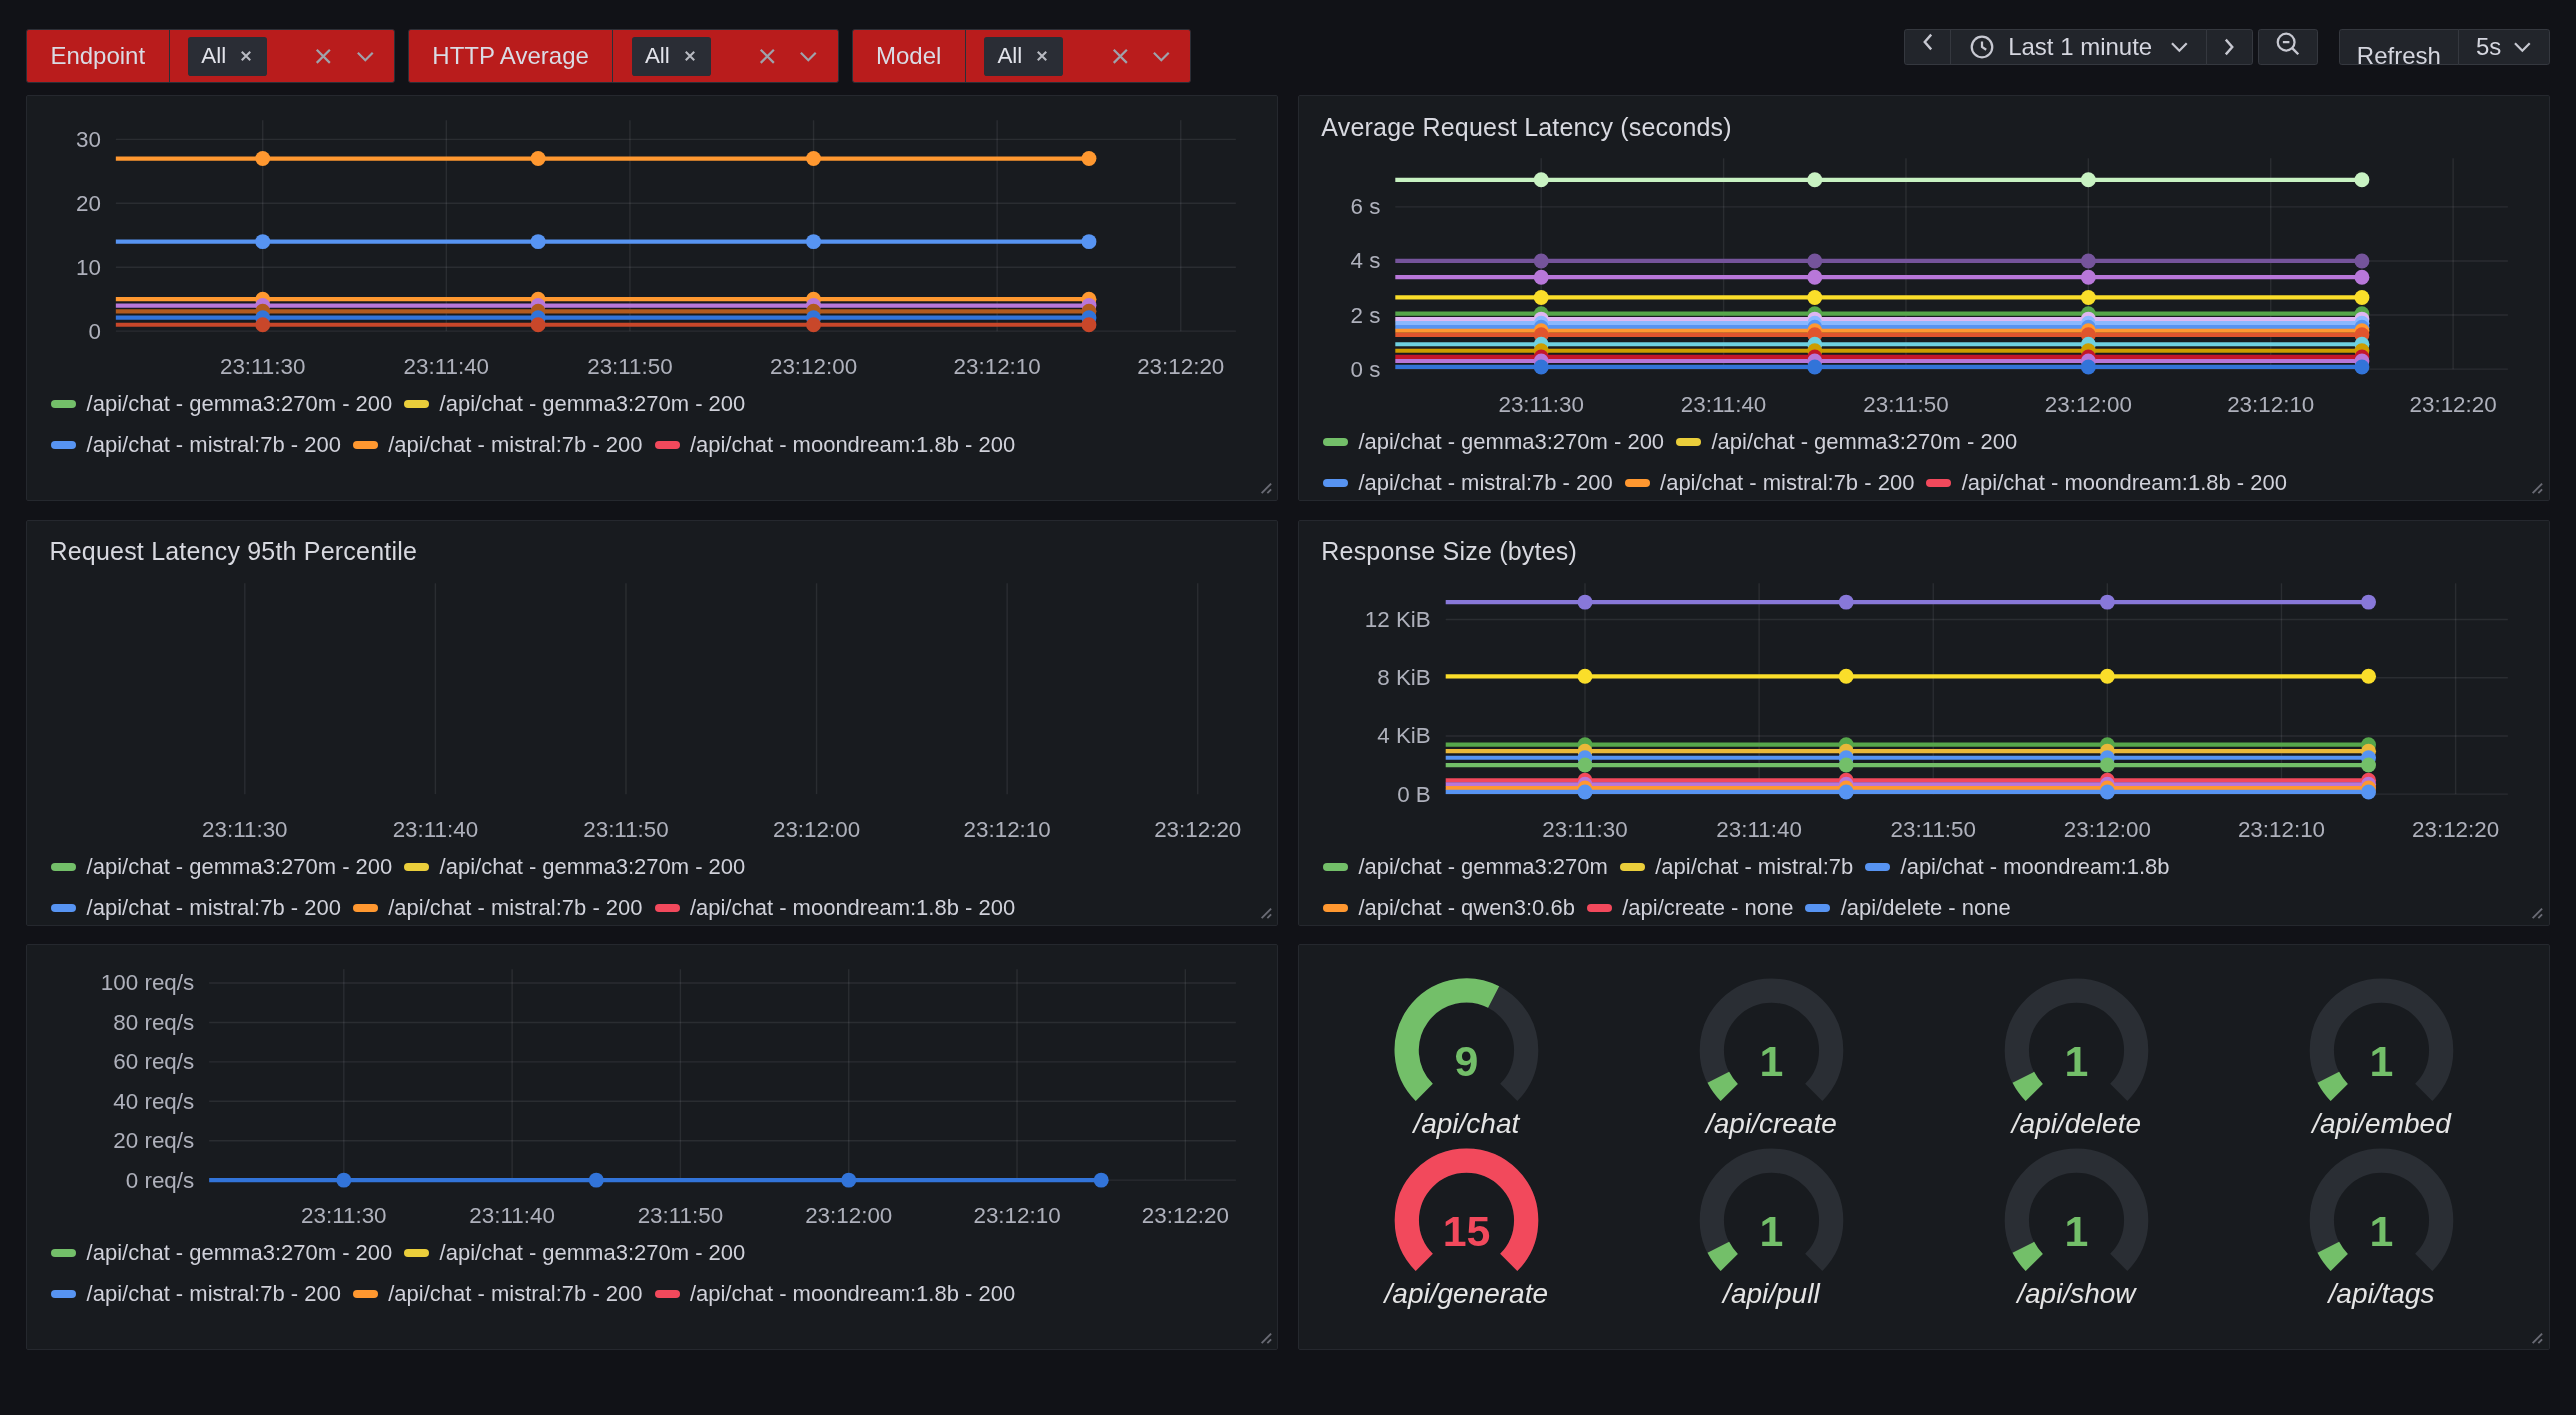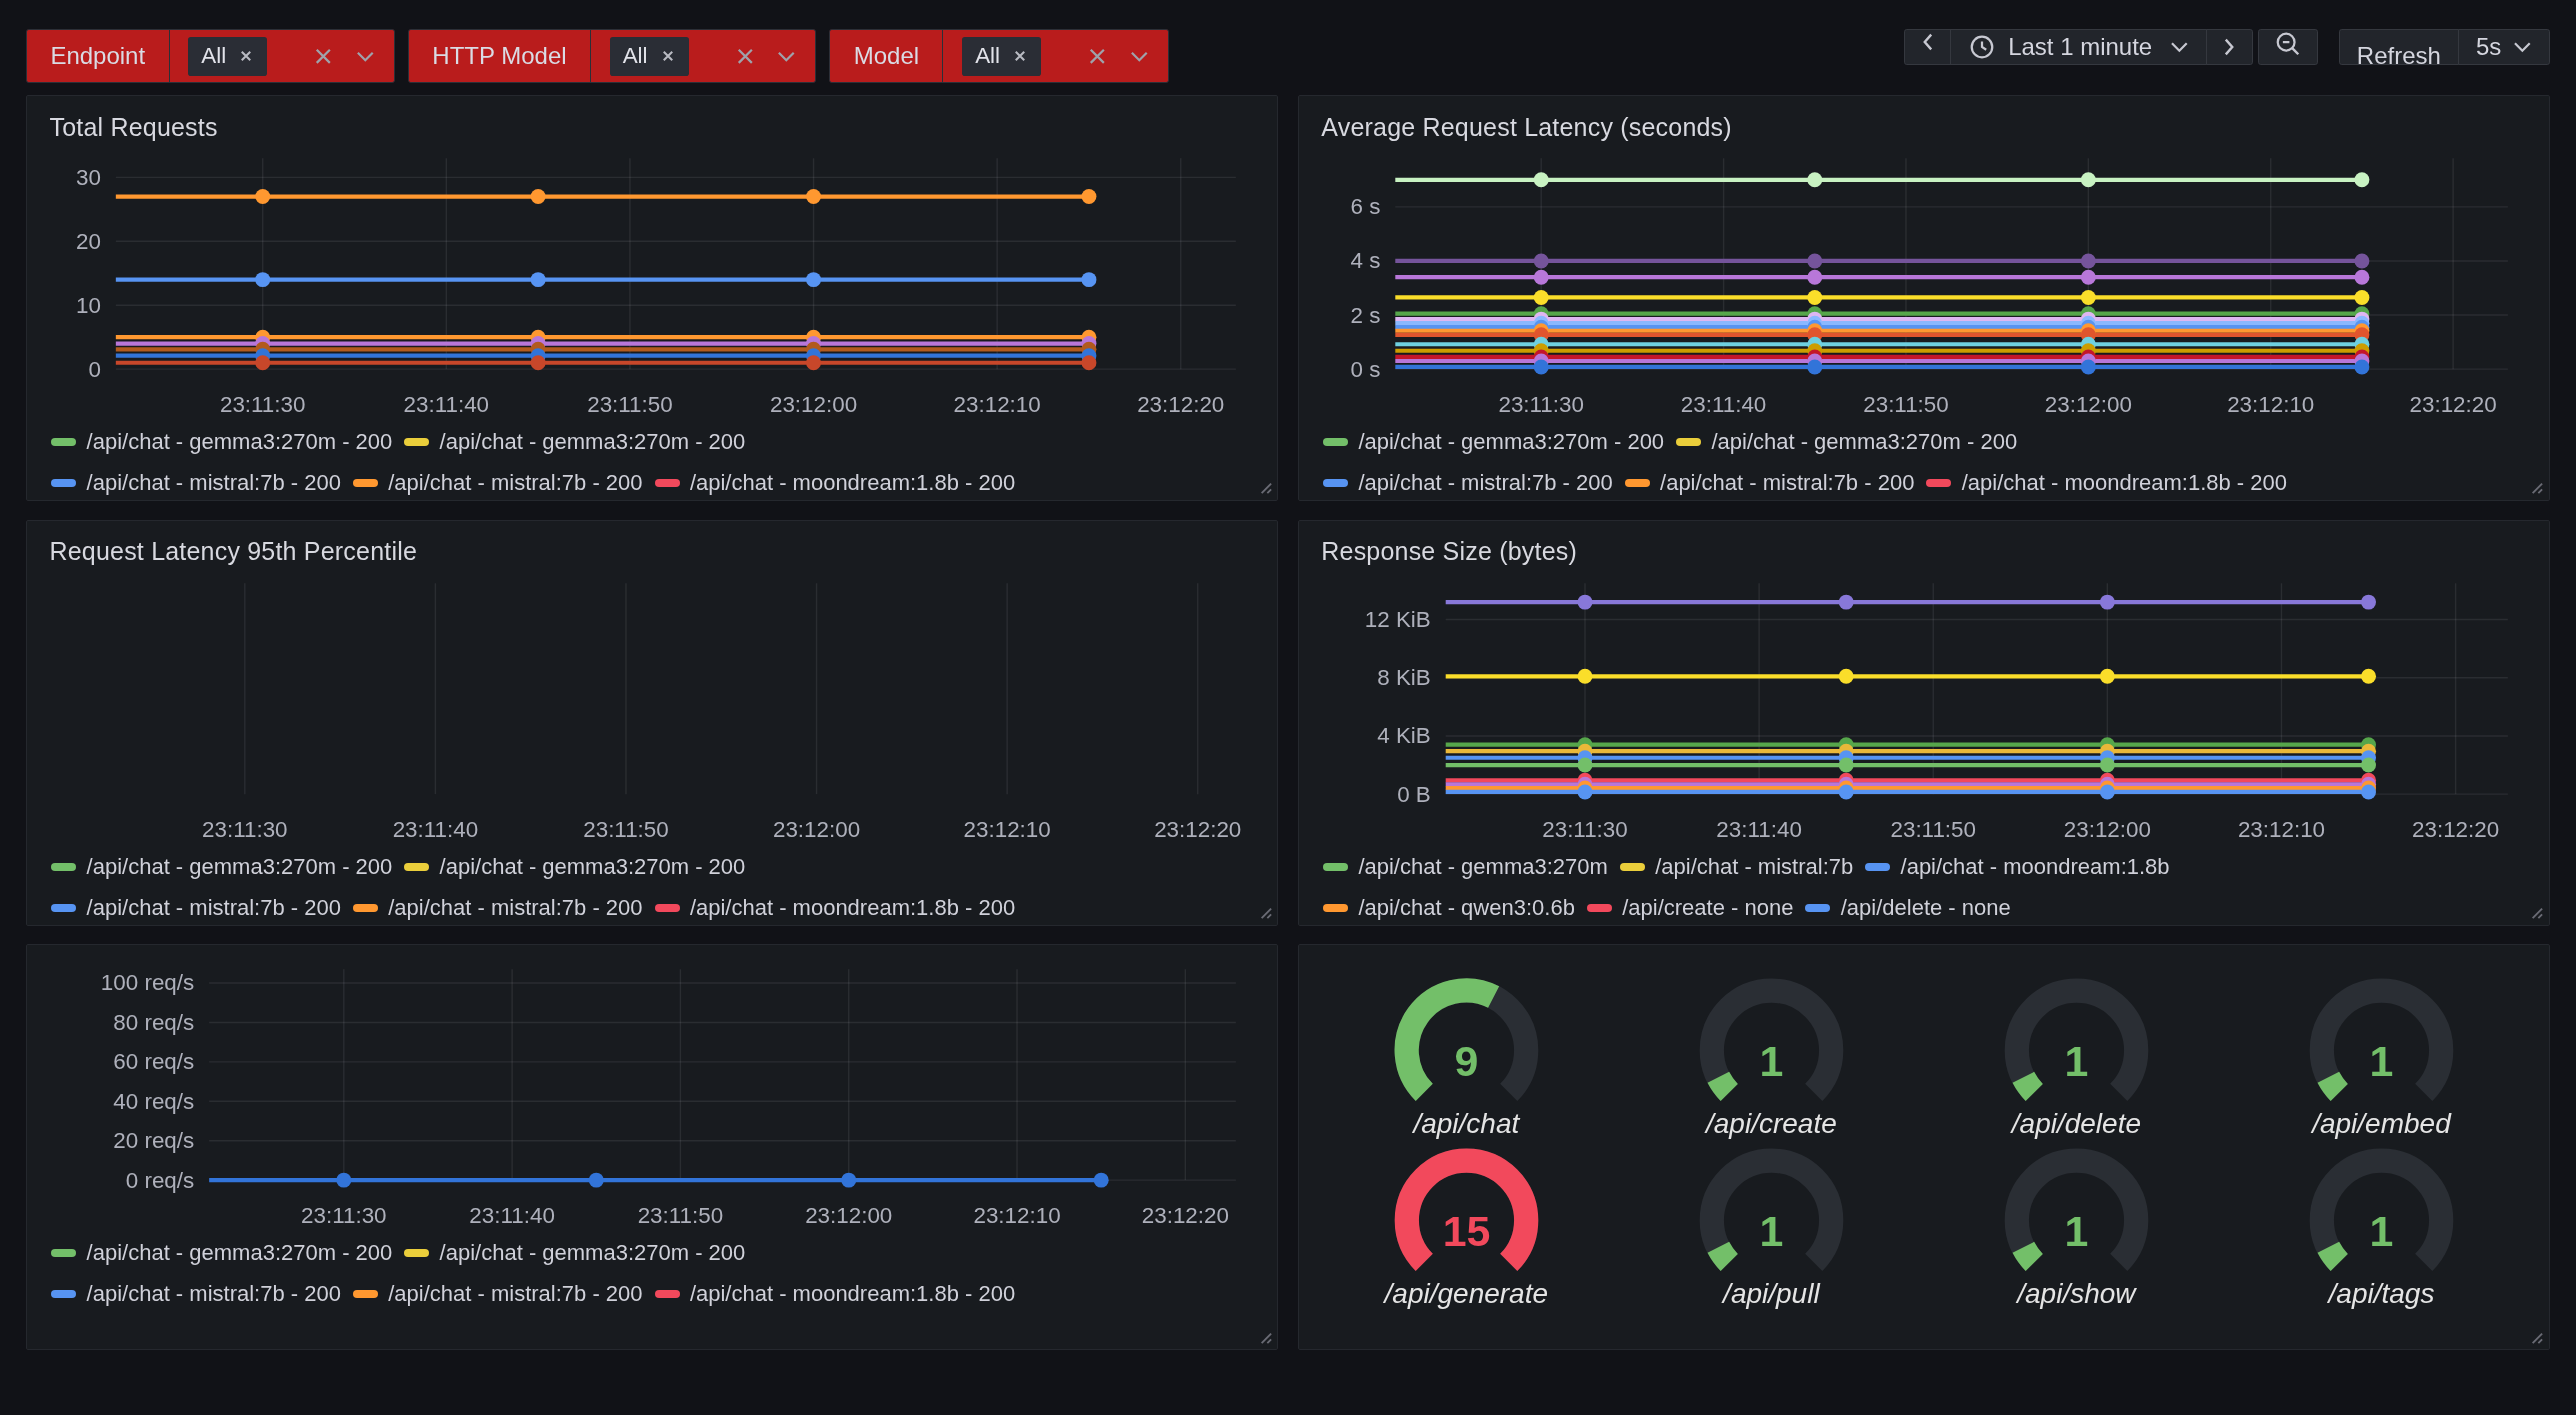--- a/index.html
+++ b/index.html
@@ -68,21 +68,21 @@
         </span>
         <span class="f-chev">
           <svg class="icon" width="20.6" height="13" viewBox="0 0 22 14">
               <polyline points="3,3 11,11 19,3" stroke="#9fa2ab" stroke-width="2.4" fill="none"></polyline>
             </svg>
         </span>
       </div>
     </div>
 
     <div class="filter">
-      <div class="f-label">HTTP Model</div>
+      <div class="f-label">HTTP Average</div>
       <div class="f-value">
         <span class="chip">
           <span>All</span>
           <svg class="icon" width="16" height="16" viewBox="0 0 17 17">
               <path d="M4 4 L13 13 M13 4 L4 13" stroke="#b8bac2" stroke-width="2.2" fill="none"></path>
             </svg>
         </span>
         <span class="f-clear">
           <svg class="icon" width="20.6" height="20.6" viewBox="0 0 22 22">
               <path d="M4 4 L18 18 M18 4 L4 18" stroke="#9fa2ab" stroke-width="2.4" fill="none"></path>
@@ -167,21 +167,20 @@
             <polyline points="2,2.5 10,10.5 18,2.5" stroke="#c7c8d1" stroke-width="2.4" fill="none"></polyline>
           </svg>
       </button>
     </div>
   </div>
 </div>
 
 <div class="dash">
 
   <div class="panel">
-    <div class="ptitle">Total Requests</div>
     <div class="ts">
         <svg width="1221" height="280" font-family="inherit" viewBox="0 0 1306 300">
           <line x1="235.37704918032787" y1="12" x2="235.37704918032787" y2="238" stroke="rgba(204,204,220,0.10)" stroke-width="1.5"></line>
           <text x="235.37704918032787" y="284" text-anchor="middle" font-size="24" fill="rgba(208,210,222,0.82)">23:11:30</text>
           <line x1="432.0983606557377" y1="12" x2="432.0983606557377" y2="238" stroke="rgba(204,204,220,0.10)" stroke-width="1.5"></line>
           <text x="432.0983606557377" y="284" text-anchor="middle" font-size="24" fill="rgba(208,210,222,0.82)">23:11:40</text>
           <line x1="628.8196721311475" y1="12" x2="628.8196721311475" y2="238" stroke="rgba(204,204,220,0.10)" stroke-width="1.5"></line>
           <text x="628.8196721311475" y="284" text-anchor="middle" font-size="24" fill="rgba(208,210,222,0.82)">23:11:50</text>
           <line x1="825.5409836065575" y1="12" x2="825.5409836065575" y2="238" stroke="rgba(204,204,220,0.10)" stroke-width="1.5"></line>
           <text x="825.5409836065575" y="284" text-anchor="middle" font-size="24" fill="rgba(208,210,222,0.82)">23:12:00</text>

